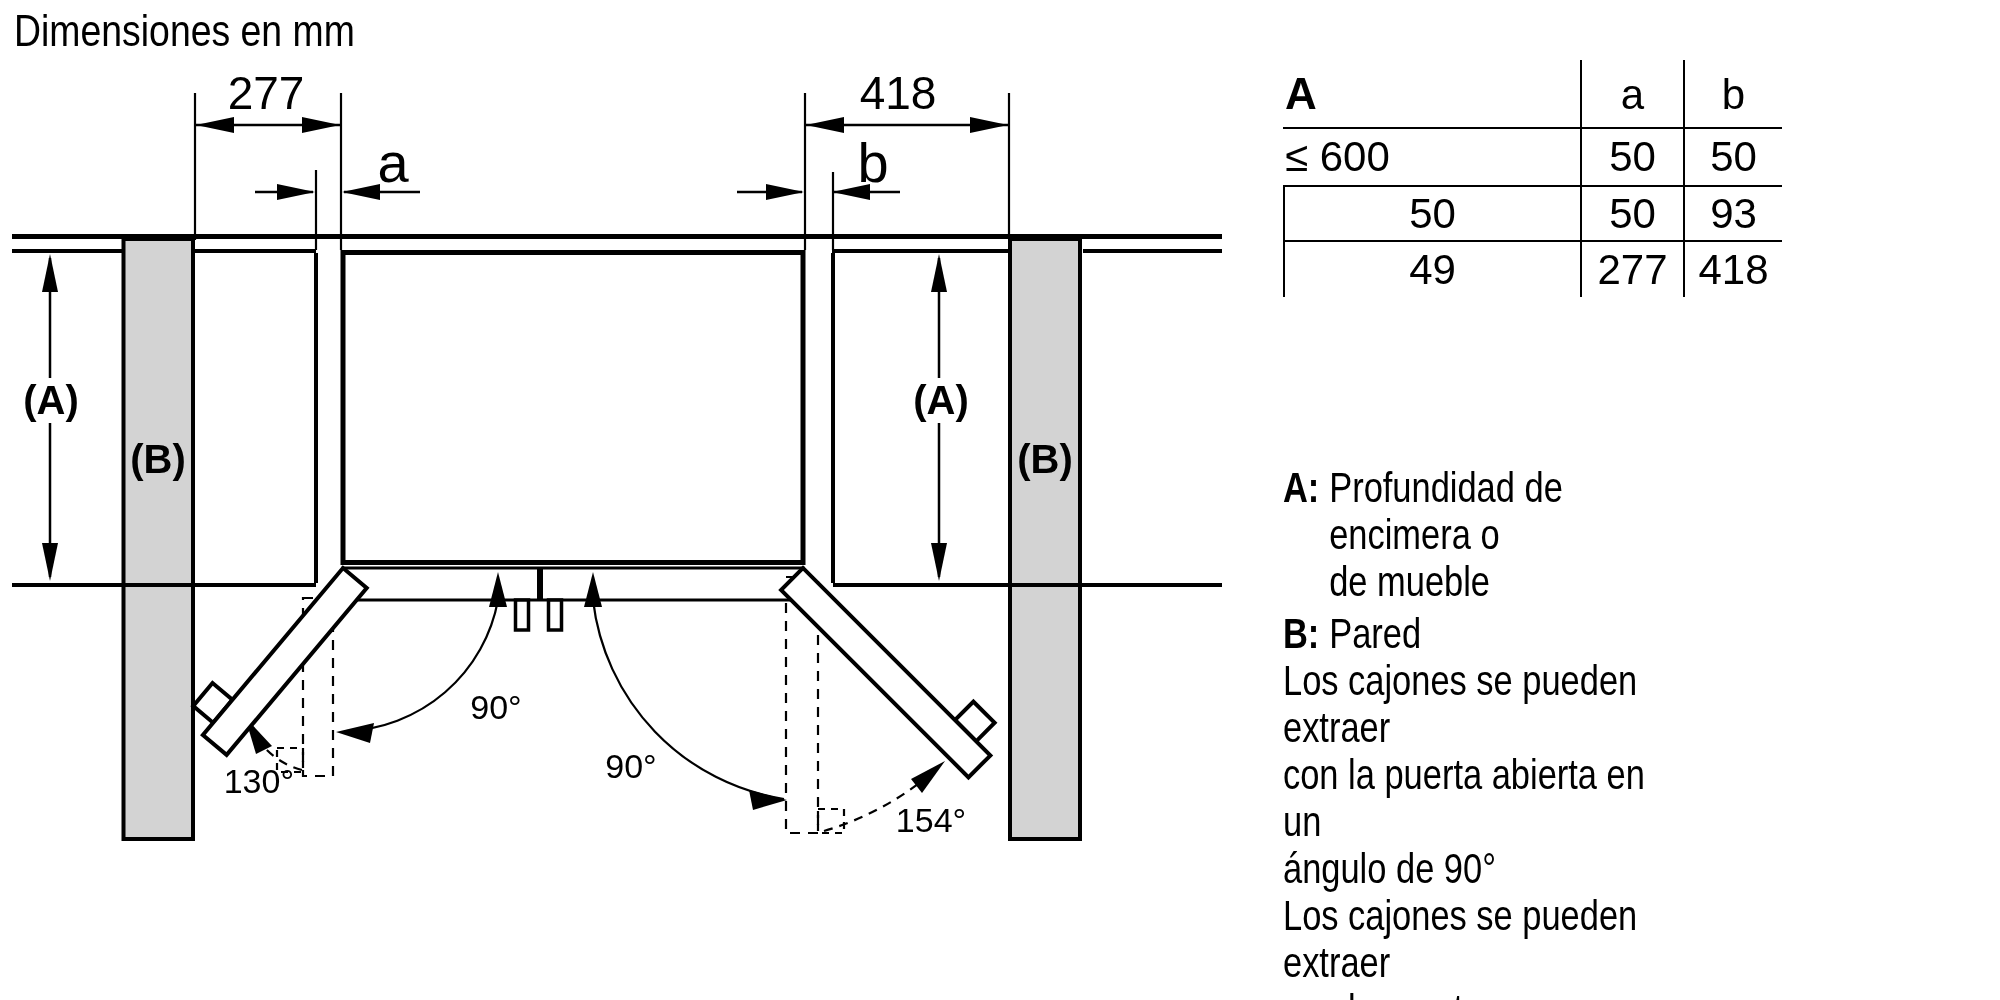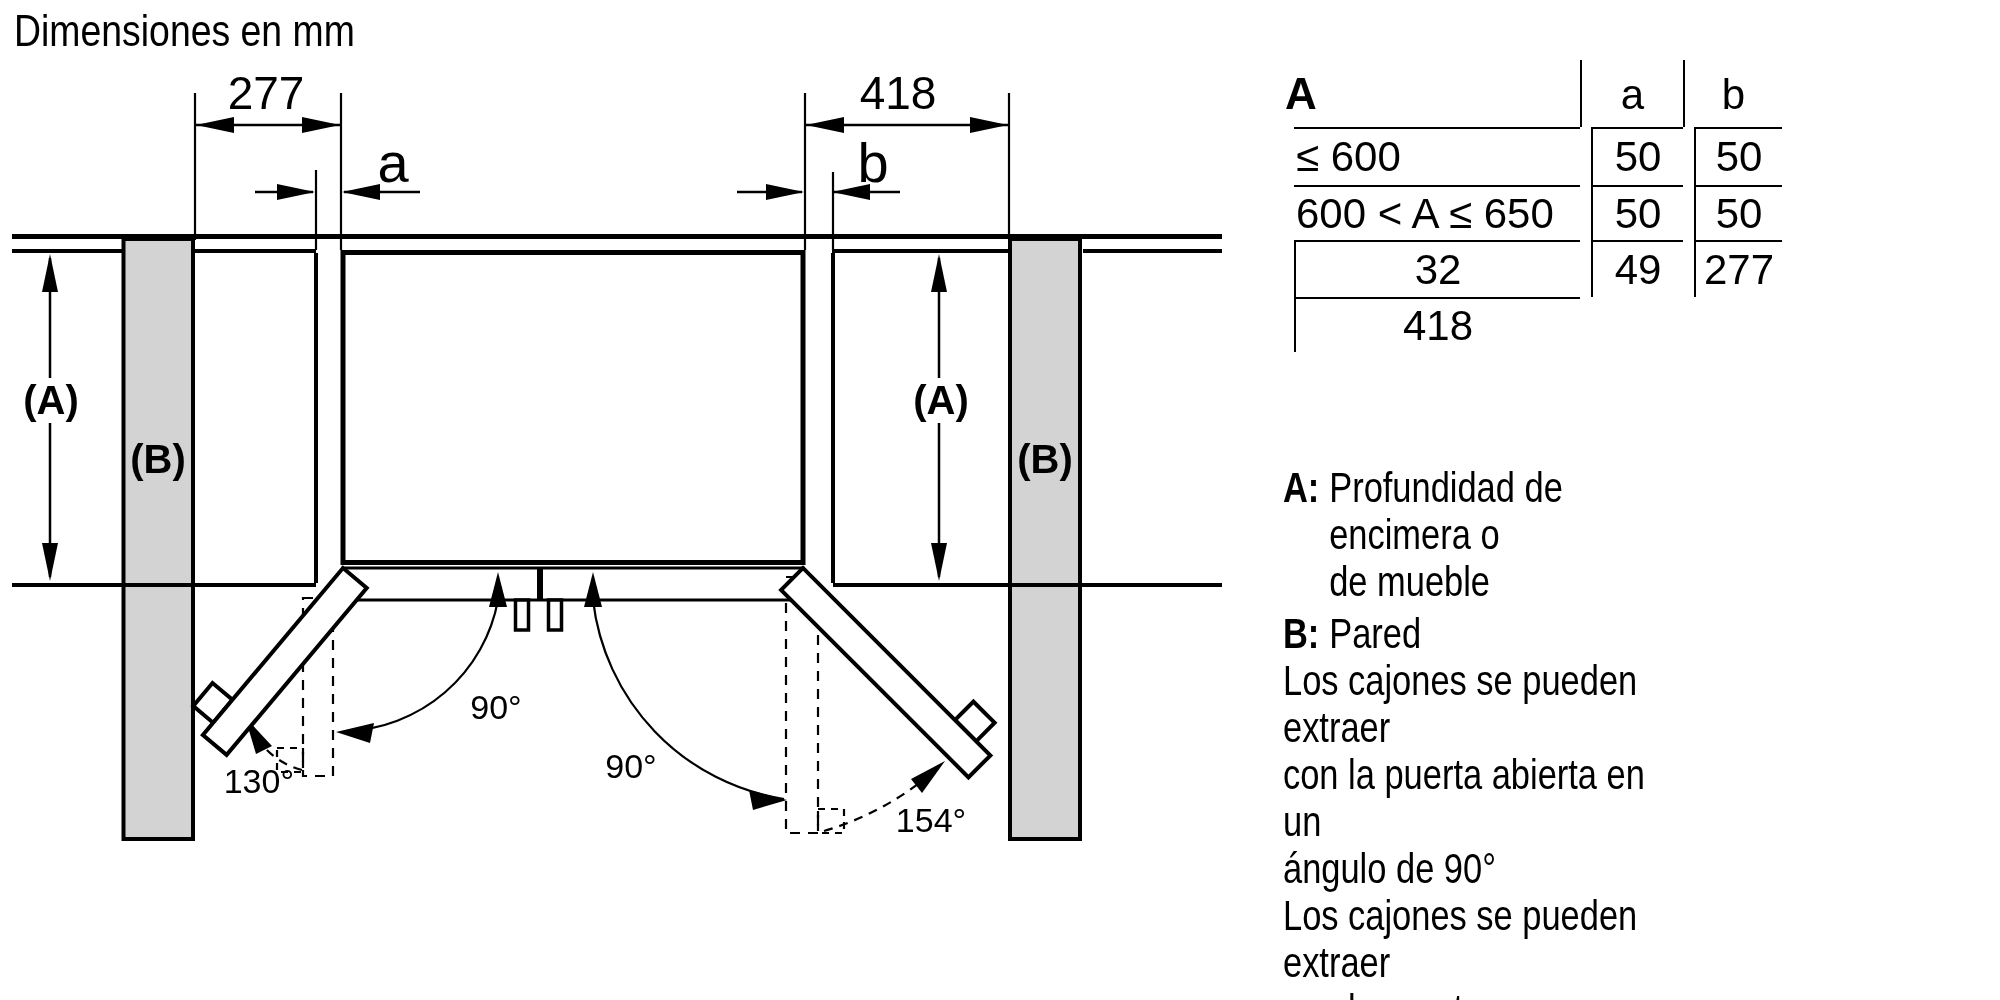--- a/index.html
+++ b/index.html
@@ -14,21 +14,21 @@
   .whitebg{background:#ffffff;}
   #title{position:absolute;left:14px;top:6px;font-size:44px;transform:scaleX(0.85);transform-origin:0 0;white-space:nowrap;}
   
   #spec-table{position:absolute;left:1283px;top:60px;width:499px;display:grid;
               grid-template-columns:297px 103px 99px;grid-template-rows:67px 58px 55px 57px 55px;}
   .cell{display:flex;align-items:center;font-size:42px;}
   .cell.hdr{align-items:flex-end;padding-bottom:8px;}
   .cell.left{justify-content:flex-start;padding-left:2px;}
   .cell.mid{justify-content:center;}
   .cell.vline{border-left:2px solid #000;}
-  .cell.hline{border-top:2px solid #000;margin-left:11px;}
+  .cell.hline{border-top:2px solid #000;}
   .bold{font-weight:bold;font-size:44px;}
   
   .legend-block{position:absolute;left:1283px;display:flex;gap:12px;font-size:42px;line-height:47px;
                 transform:scaleX(0.82);transform-origin:0 0;white-space:pre-line;}
   .legend-key{font-weight:bold;}
   .legend-notes{position:absolute;left:1283px;font-size:42px;line-height:47px;white-space:pre-line;
                 transform:scaleX(0.82);transform-origin:0 0;}
 </style>
 </head>
 <body>
@@ -166,25 +166,24 @@
 
   <div id="spec-table">
     <div class="cell hdr left bold">A</div>
     <div class="cell hdr mid vline">a</div>
     <div class="cell hdr mid vline">b</div>
 
     <div class="cell left hline">≤ 600</div>
     <div class="cell mid vline hline">50</div>
     <div class="cell mid vline hline">50</div>
 
-    <div class="cell left hline">600 &lt; A ≤ 650</div>
-    <div class="cell mid vline hline">50</div>
-    <div class="cell mid vline hline">50</div>
-
-    <div class="cell mid vline hline">32</div>
+    <div class="cell mid vline hline">50</div>
+    <div class="cell mid vline hline">50</div>
+
+    <div class="cell mid vline hline">93</div>
     <div class="cell mid vline hline">49</div>
 
     <div class="cell mid vline hline">277</div>
     <div class="cell mid vline hline">418</div>
   </div>
 
   <div class="legend-block" style="top:464px;">
     <span class="legend-key">A:</span>
     <div class="legend-text">Profundidad de encimera o
 de mueble</div>

